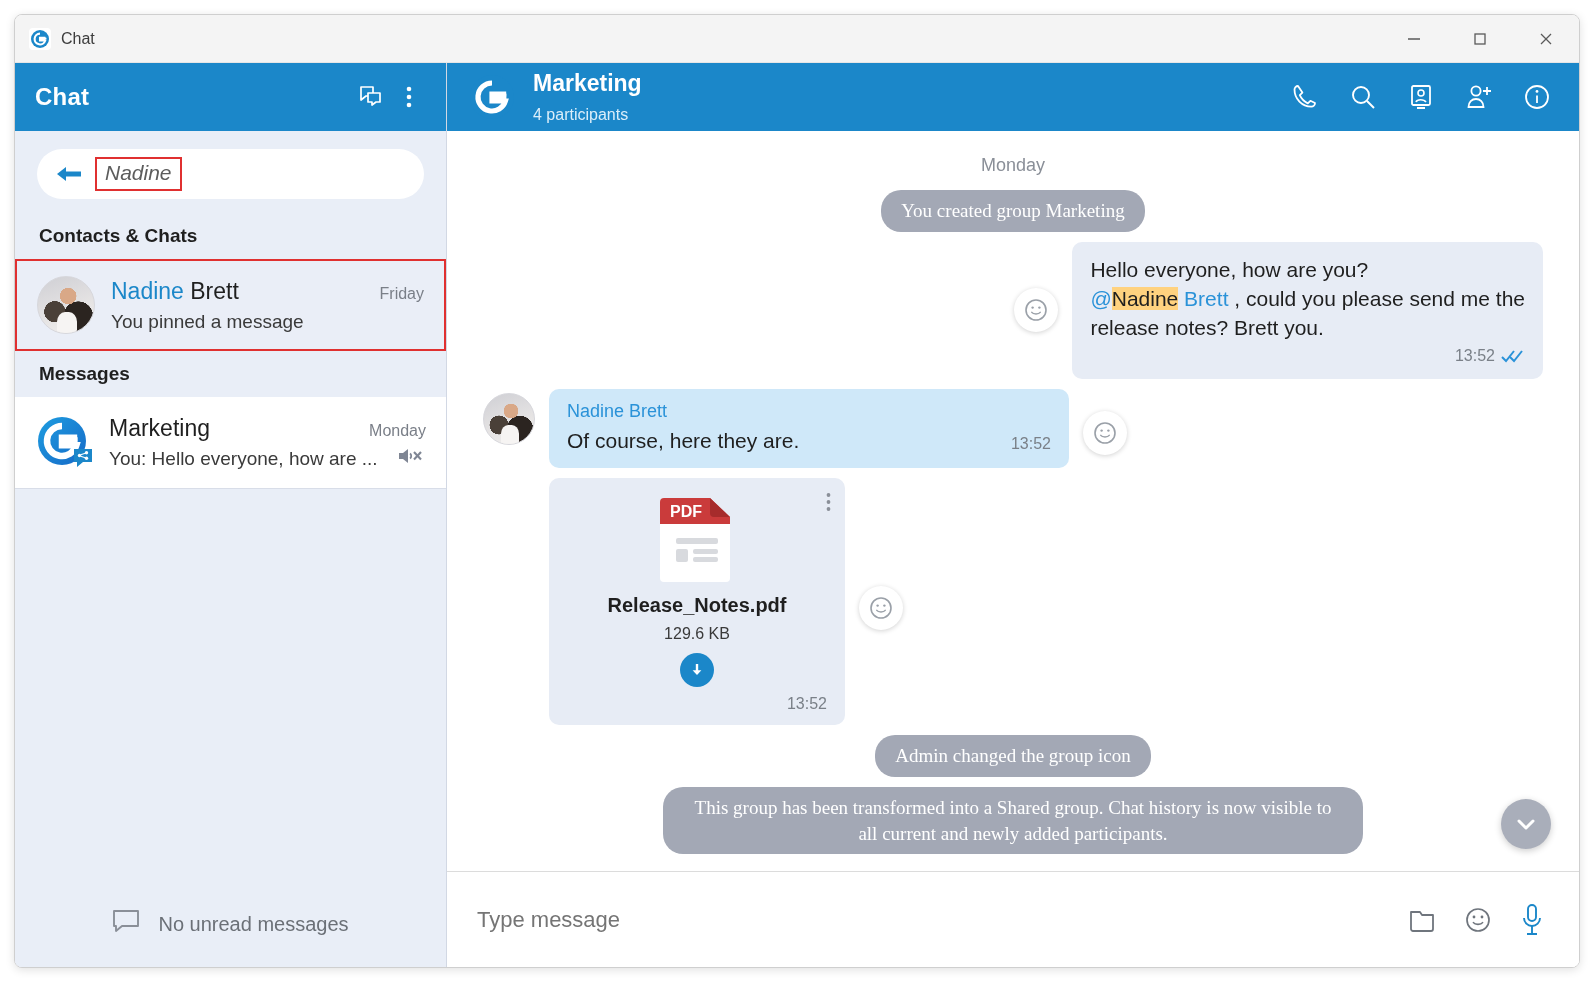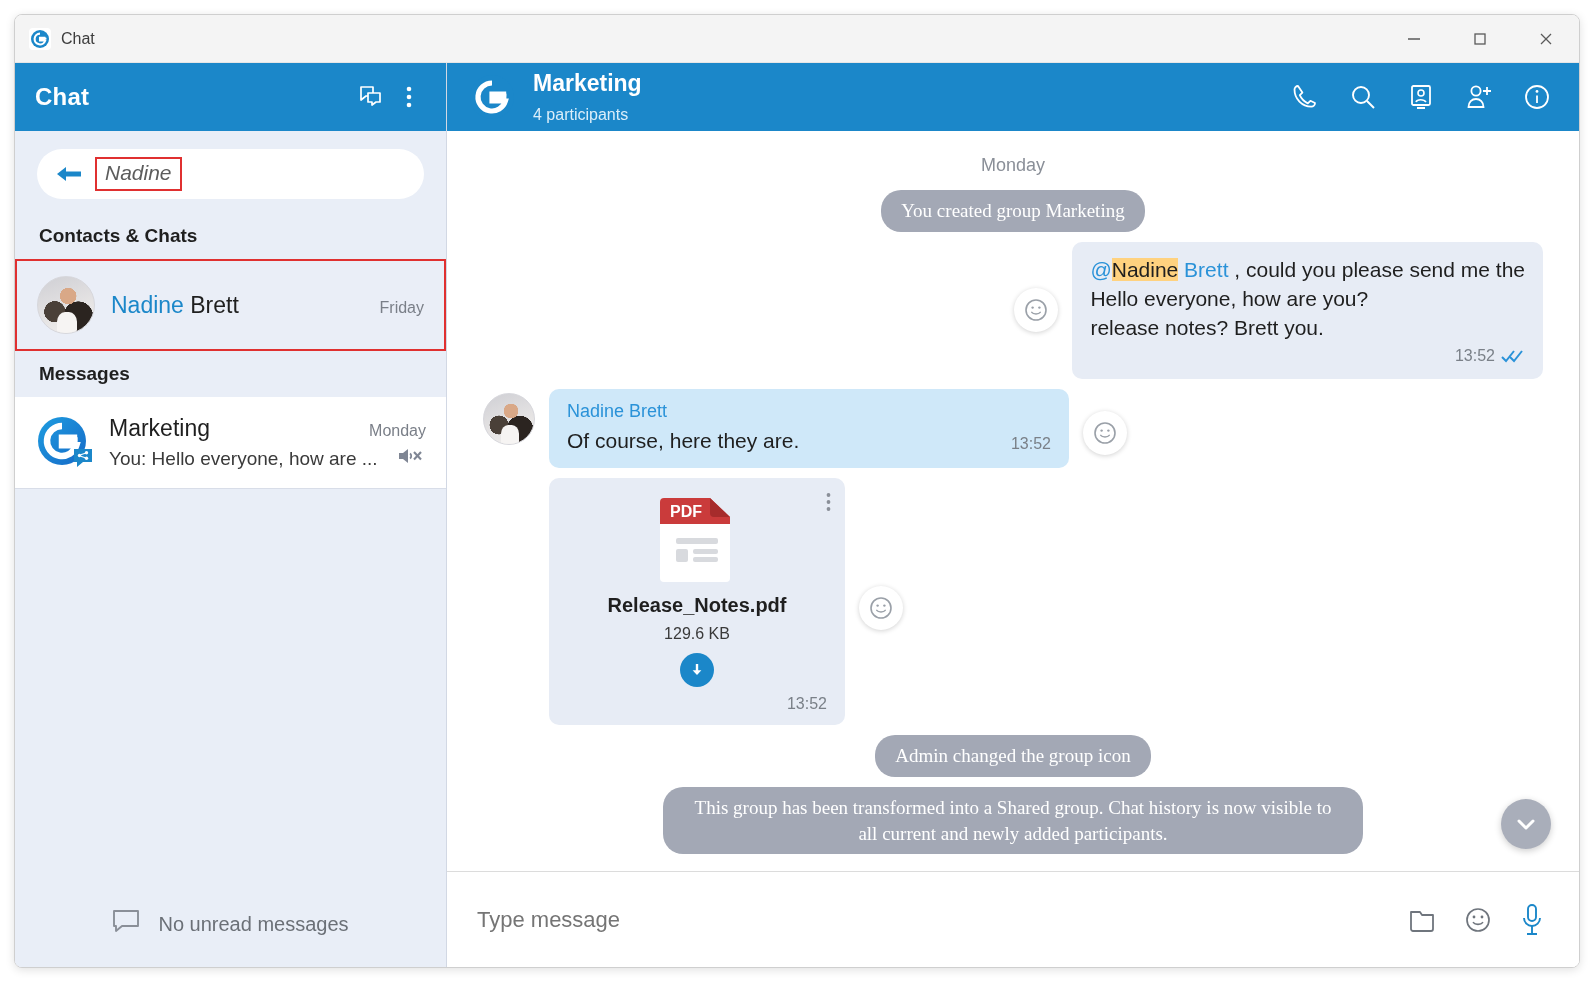--- a/index.html
+++ b/index.html
@@ -346,20 +346,21 @@
       <div class="contact-row">
         <div class="avatar-photo"></div>
         <div class="row-main">
           <div class="row-top">
             <div class="row-name">
               <span class="fn">Nadine</span>
               <span>Brett</span>
             </div>
             <div class="row-time">Friday</div>
           </div>
+          <div class="row-sub">You pinned a message</div>
         </div>
       </div>
 
       <div class="sec-header">Messages</div>
 
       <div class="chat-row">
         <div class="avatar-g">
           <svg width="58" height="58" viewBox="0 0 58 58">
             <defs>
               <linearGradient id="gga" x1="0" y1="0" x2="1" y2="1">
@@ -476,24 +477,24 @@
         <div class="msg-out-row">
           <div class="react-btn">
             <svg width="26" height="26" viewBox="0 0 26 26">
               <circle cx="13" cy="13" r="10" fill="none" stroke="#9aa0a8" stroke-width="1.6"></circle>
               <circle cx="9.6" cy="10.6" r="1.2" fill="#9aa0a8"></circle>
                 <circle cx="16.4" cy="10.6" r="1.2" fill="#9aa0a8"></circle>
               <path d="M8.8 15.4c1.4 2 7 2 8.4 0" fill="none" stroke="#9aa0a8" stroke-width="1.5" stroke-linecap="round"></path>
             </svg>
           </div>
           <div class="bubble-out">
+            <div>Hello everyone, how are you?</div>
             <div>
               <span class="mention-at">@</span><span class="mention-hl">Nadine</span><span class="mention-last"> Brett</span><span> , could you please send me the</span>
             </div>
-            <div>Hello everyone, how are you?</div>
             <div>
               <span>release notes? Brett you.</span>
             </div>
             <div class="meta-row">
               <span class="meta-time">13:52</span>
               <span class="ticks">
                 <svg width="24" height="16" viewBox="0 0 24 16">
                   <path d="M1 9 L5 13 L13 3" fill="none" stroke="#2a92d8" stroke-width="2"></path>
                   <path d="M9 9 L13 13 L21 3" fill="none" stroke="#2a92d8" stroke-width="2"></path>
                 </svg>

